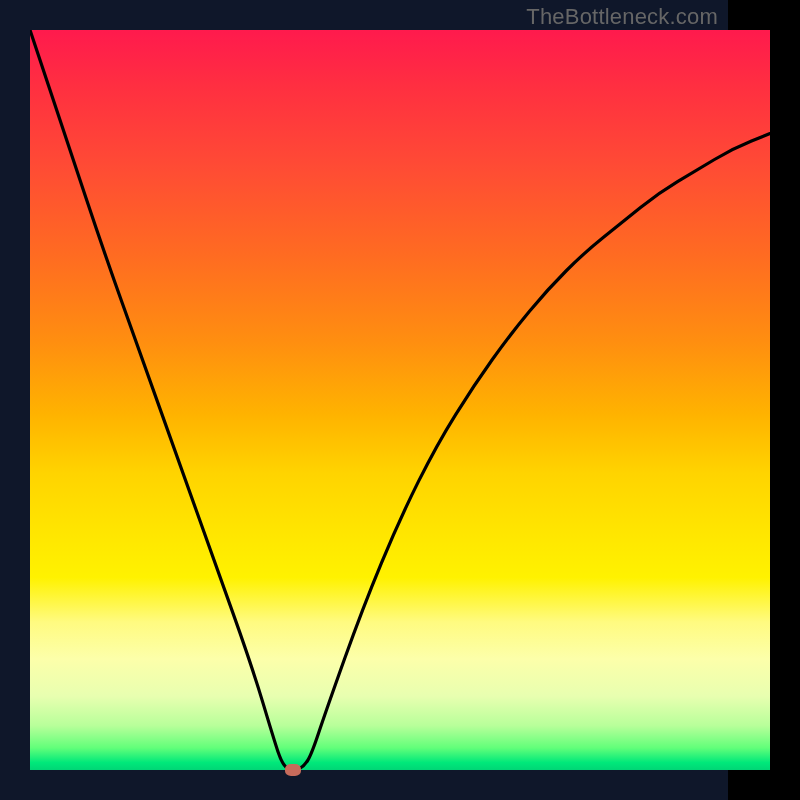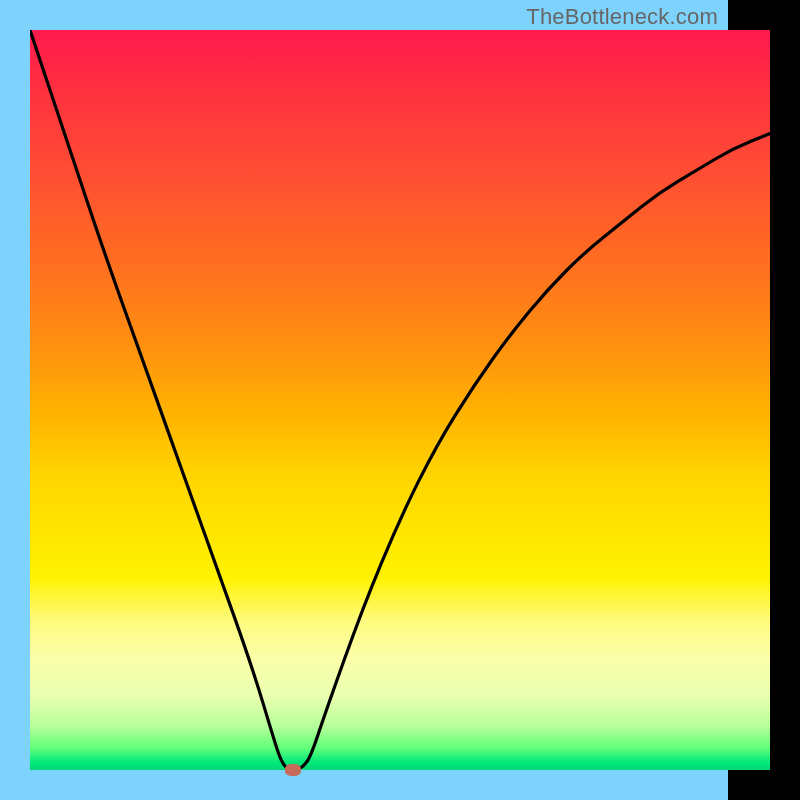--- a/index.html
+++ b/index.html
@@ -8,21 +8,21 @@
     width: 800px;
     height: 800px;
     overflow: hidden;
     background: #000;
     font-family: Arial, Helvetica, sans-serif;
   }
   .frame {
     position: relative;
     width: 728px;
     height: 800px;
-    background: #7dd3fc;
+    background: #0f172a;
   }
   .plot-area {
     position: absolute;
     left: 30px;
     top: 30px;
     width: 740px;
     height: 740px;
     
     background: linear-gradient(
       to bottom,

